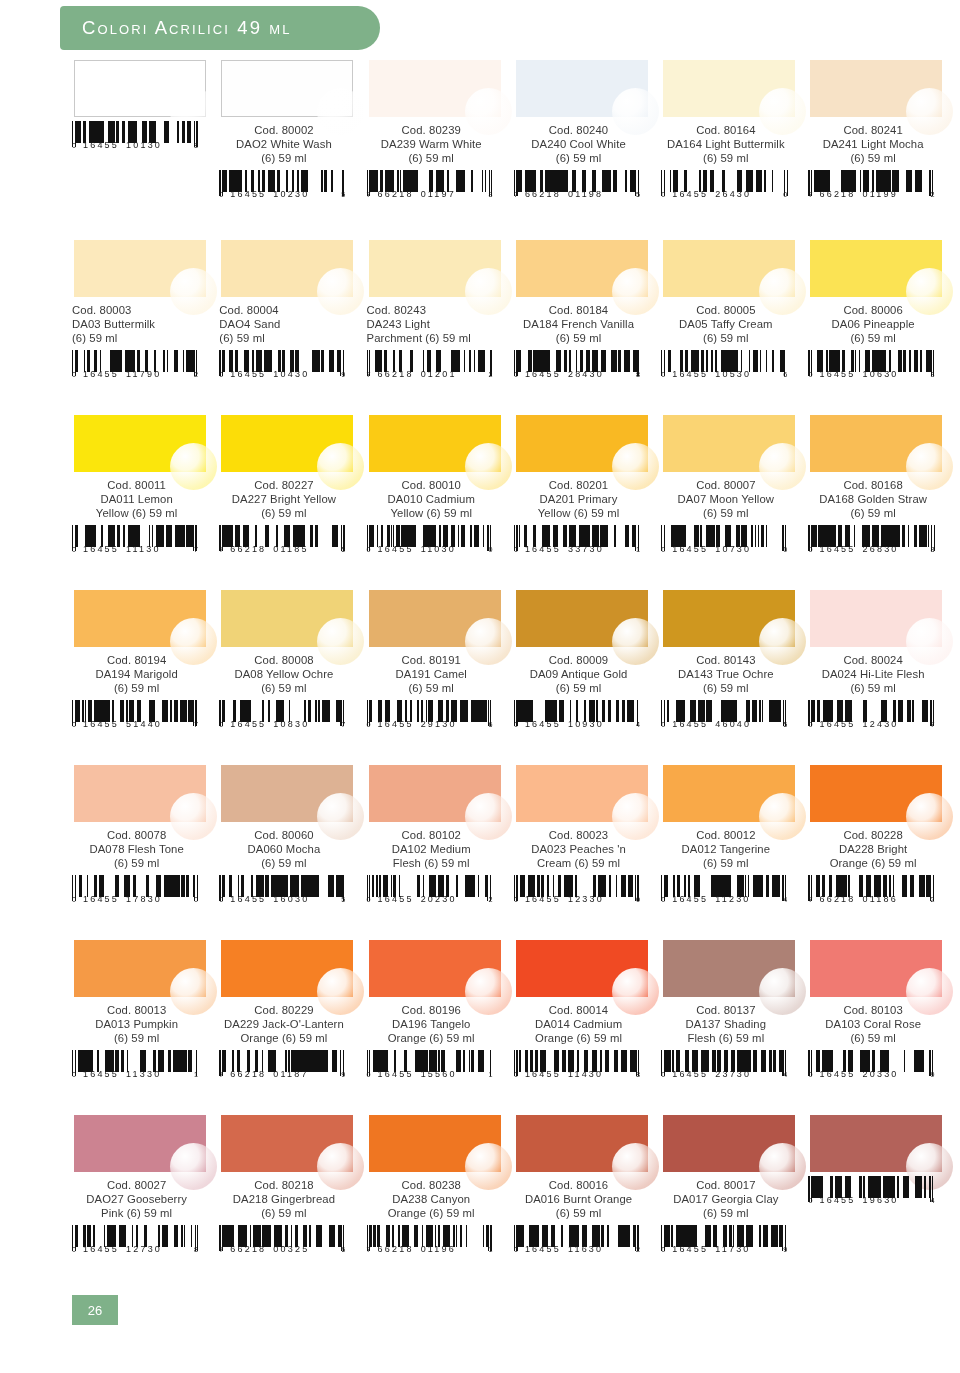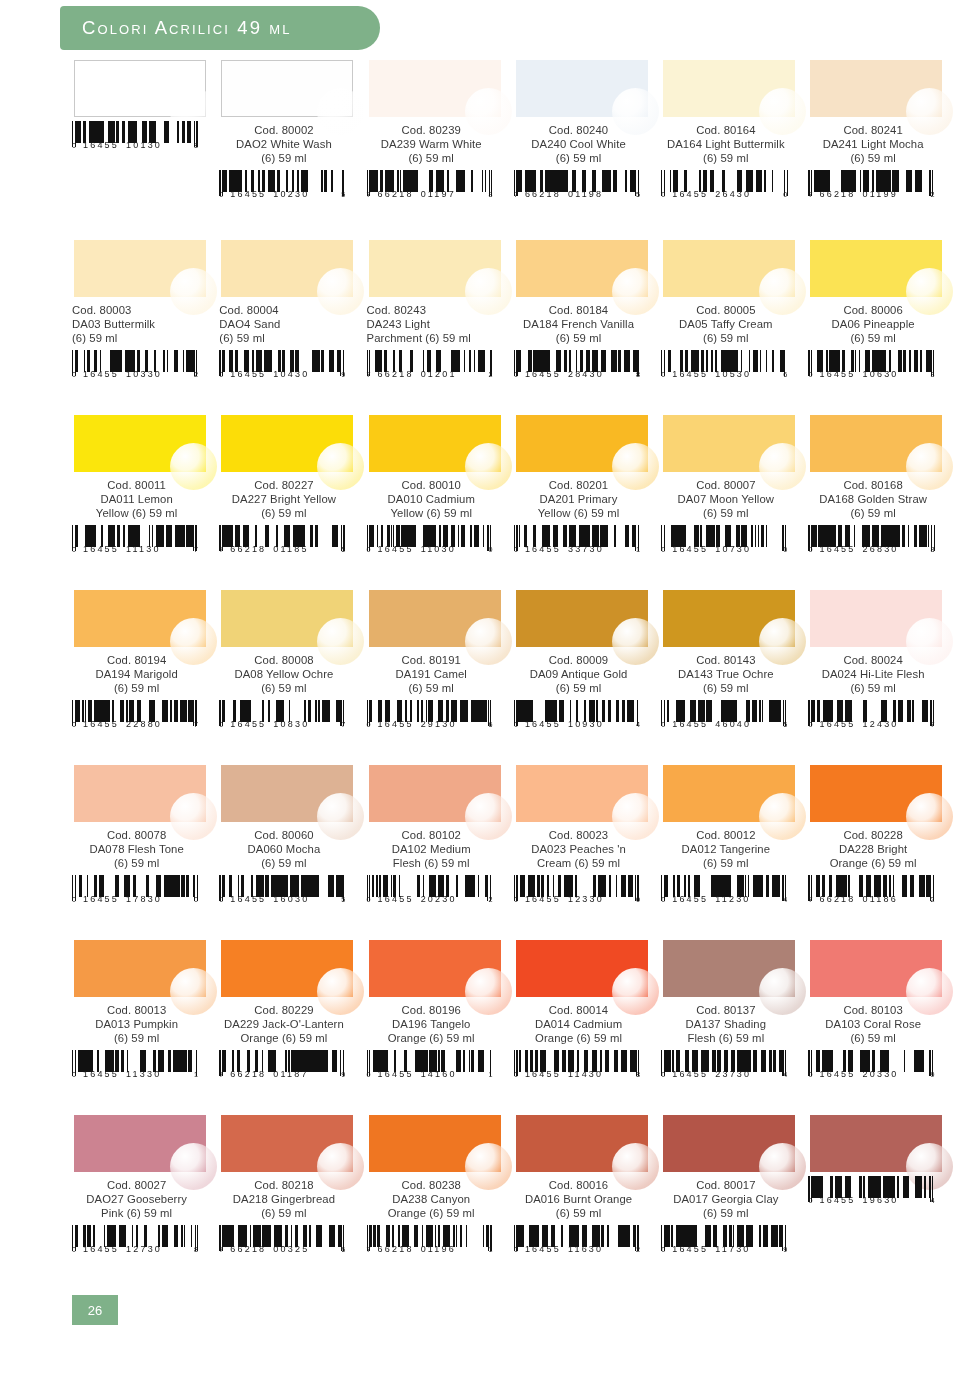--- a/index.html
+++ b/index.html
@@ -668,21 +668,21 @@
               <span style="width: 2.13616px; background: transparent;"></span>
               <span style="width: 2.76167px; background: rgb(17, 17, 17);"></span>
               <span style="width: 2.48032px; background: rgb(17, 17, 17);"></span>
               <span style="width: 2.05344px; background: rgb(17, 17, 17);"></span>
               <span class="tall" style="width: 1.3px; background: rgb(17, 17, 17);"></span>
               <span class="tall" style="width: 1.3px; background: transparent;"></span>
               <span class="tall" style="width: 1.3px; background: rgb(17, 17, 17);"></span>
             </div>
             <div class="bc-digits">
               <span class="bc-lead">0</span>
-              <span class="bc-mid"><span class="g1">16455</span><span class="g2">10330</span></span>
+              <span class="bc-mid"><span class="g1">16455</span><span class="g2">11790</span></span>
               <span class="bc-chk">2</span>
             </div>
           </div>
         </div>
         <div class="cell">
           <div class="swatch-wrap">
             <div class="swatch" style="background: rgb(251, 229, 178);"></div>
             <div class="blob" style="background: radial-gradient(circle at 32% 28%, rgb(255, 255, 255) 0%, rgba(255, 255, 255, 0.88) 30%, rgba(251, 229, 178, 0.3) 72%, rgba(251, 229, 178, 0.42) 100%);"></div>
           </div>
           <div class="txt left">Cod. 80004
@@ -1634,21 +1634,21 @@
               <span style="width: 1.06432px; background: rgb(17, 17, 17);"></span>
               <span style="width: 1.47562px; background: transparent;"></span>
               <span style="width: 2.97193px; background: rgb(17, 17, 17);"></span>
               <span style="width: 1.7247px; background: rgb(17, 17, 17);"></span>
               <span class="tall" style="width: 1.3px; background: rgb(17, 17, 17);"></span>
               <span class="tall" style="width: 1.3px; background: transparent;"></span>
               <span class="tall" style="width: 1.3px; background: rgb(17, 17, 17);"></span>
             </div>
             <div class="bc-digits">
               <span class="bc-lead">0</span>
-              <span class="bc-mid"><span class="g1">16455</span><span class="g2">22880</span></span>
+              <span class="bc-mid"><span class="g1">16455</span><span class="g2">51440</span></span>
               <span class="bc-chk">7</span>
             </div>
           </div>
         </div>
         <div class="cell">
           <div class="swatch-wrap">
             <div class="swatch" style="background: rgb(240, 211, 119);"></div>
             <div class="blob" style="background: radial-gradient(circle at 32% 28%, rgb(255, 255, 255) 0%, rgba(255, 255, 255, 0.88) 30%, rgba(240, 211, 119, 0.3) 72%, rgba(240, 211, 119, 0.42) 100%);"></div>
           </div>
           <div class="txt center">Cod. 80008
@@ -2737,21 +2737,21 @@
               <span style="width: 2.72029px; background: rgb(17, 17, 17);"></span>
               <span style="width: 3.15044px; background: rgb(17, 17, 17);"></span>
               <span style="width: 1.54239px; background: transparent;"></span>
               <span style="width: 1.67687px; background: transparent;"></span>
               <span style="width: 2.98566px; background: transparent;"></span>
               <span class="tall" style="width: 1.3px; background: rgb(17, 17, 17);"></span>
               <span class="tall" style="width: 0.911017px; background: transparent;"></span>
             </div>
             <div class="bc-digits">
               <span class="bc-lead">0</span>
-              <span class="bc-mid"><span class="g1">16455</span><span class="g2">14160</span></span>
+              <span class="bc-mid"><span class="g1">16455</span><span class="g2">15560</span></span>
               <span class="bc-chk">1</span>
             </div>
           </div>
         </div>
         <div class="cell">
           <div class="swatch-wrap">
             <div class="swatch" style="background: rgb(240, 74, 35);"></div>
             <div class="blob" style="background: radial-gradient(circle at 32% 28%, rgb(255, 255, 255) 0%, rgba(255, 255, 255, 0.88) 30%, rgba(240, 74, 35, 0.3) 72%, rgba(240, 74, 35, 0.42) 100%);"></div>
           </div>
           <div class="txt center">Cod. 80014

